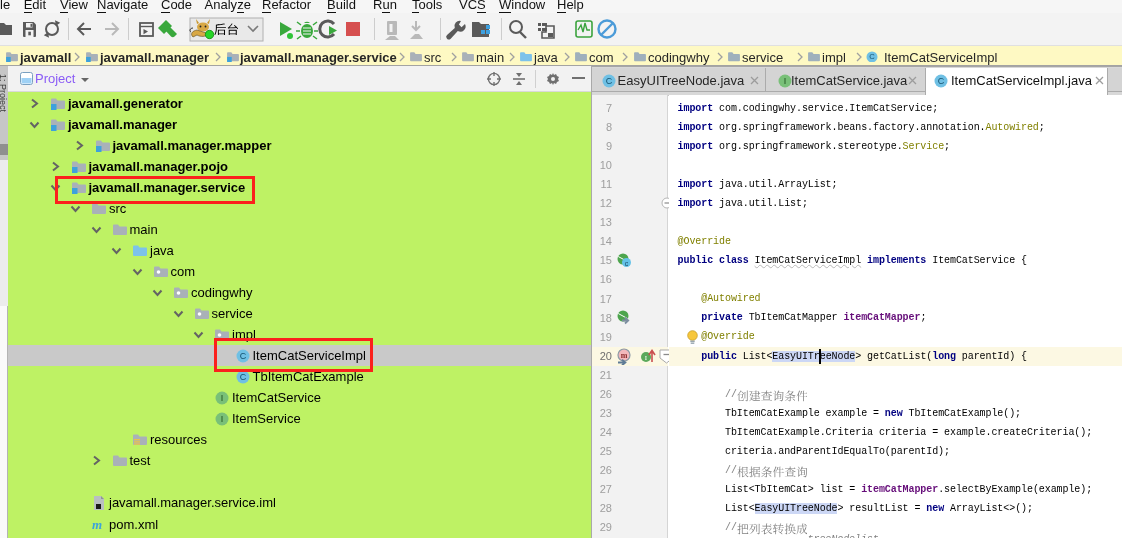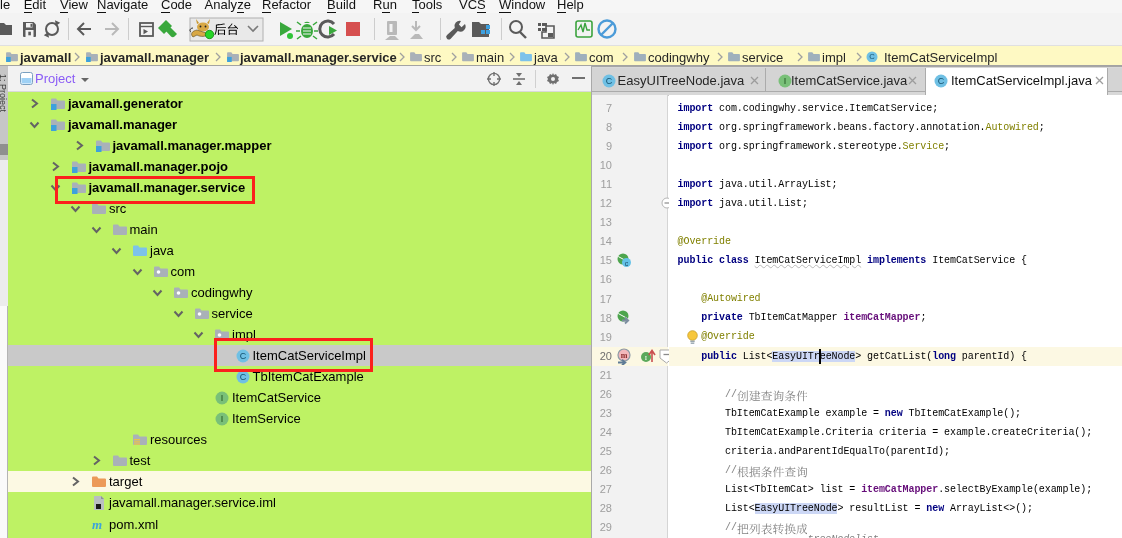--- a/index.html
+++ b/index.html
@@ -396,29 +396,20 @@
       </div>
       <div class="trow" style="top:358.35px;">
         <svg class="abs" style="left:82.5px;top:5px" width="11" height="11" viewBox="0 0 11 11">
           <path d="M3 1.5l5 4-5 4" stroke="#646464" stroke-width="2" fill="none"></path>
         </svg>
         <svg class="abs" style="left:104.5px;top:4px" width="14" height="14" viewBox="0 0 14 14">
           <path d="M0 2.5a1 1 0 0 1 1-1h4l1.5 2H13a1 1 0 0 1 1 1V11a1 1 0 0 1-1 1H1a1 1 0 0 1-1-1z" fill="#a9b1b8"></path>
         </svg>
         <span class="txt " style="left:121.5px">test</span>
       </div>
-      <div class="trow" style="top:379.40000000000003px;background:#fcf9e3">
-        <svg class="abs" style="left:62.0px;top:5px" width="11" height="11" viewBox="0 0 11 11">
-          <path d="M3 1.5l5 4-5 4" stroke="#646464" stroke-width="2" fill="none"></path>
-        </svg>
-        <svg class="abs" style="left:84.0px;top:4px" width="14" height="14" viewBox="0 0 14 14">
-          <path d="M0 2.5a1 1 0 0 1 1-1h4l1.5 2H13a1 1 0 0 1 1 1V11a1 1 0 0 1-1 1H1a1 1 0 0 1-1-1z" fill="#ec9a58"></path>
-        </svg>
-        <span class="txt " style="left:101.0px">target</span>
-      </div>
       <div class="trow" style="top:400.45px;">
         <svg class="abs" style="left:84.0px;top:4px" width="14" height="14" viewBox="0 0 14 14">
           <path d="M2 0h7l3 3v11H2z" fill="#b9bec2"></path>
           <path d="M9 0l3 3H9z" fill="#8e9499"></path>
           <rect x="4" y="8" width="5" height="5" fill="#1a1a1a"></rect>
         </svg>
         <span class="txt " style="left:101.0px">javamall.manager.service.iml</span>
       </div>
       <div class="trow" style="top:421.5px;">
         <svg class="abs" style="left:84.0px;top:4px" width="14" height="14" viewBox="0 0 14 14">

